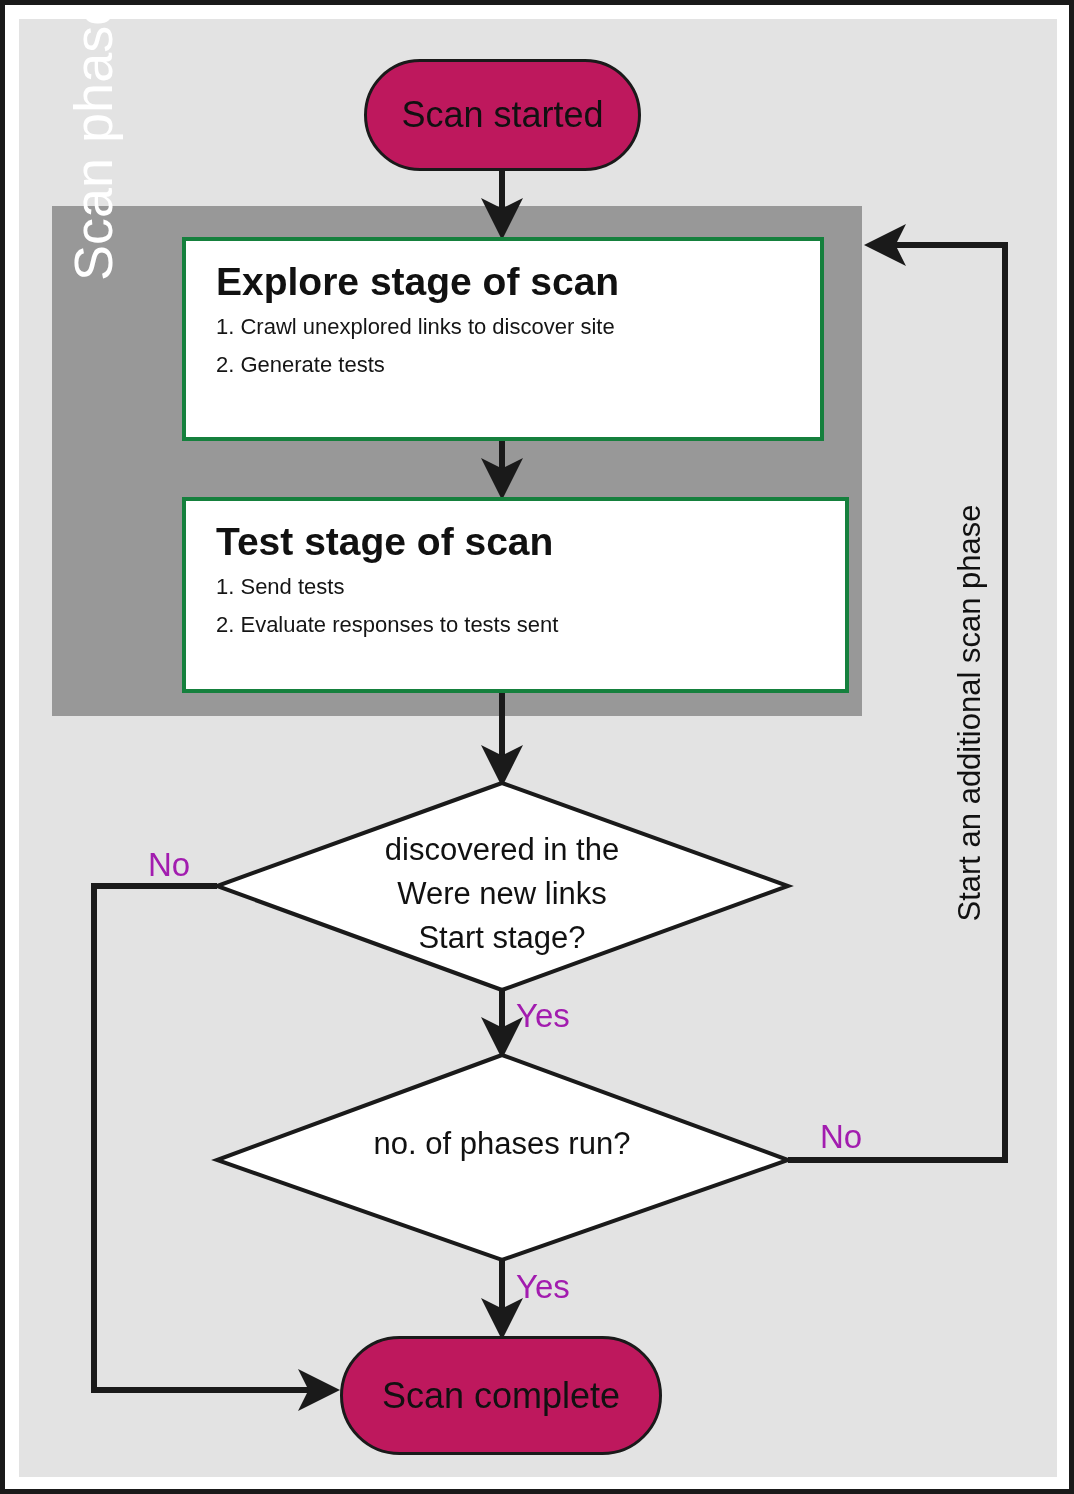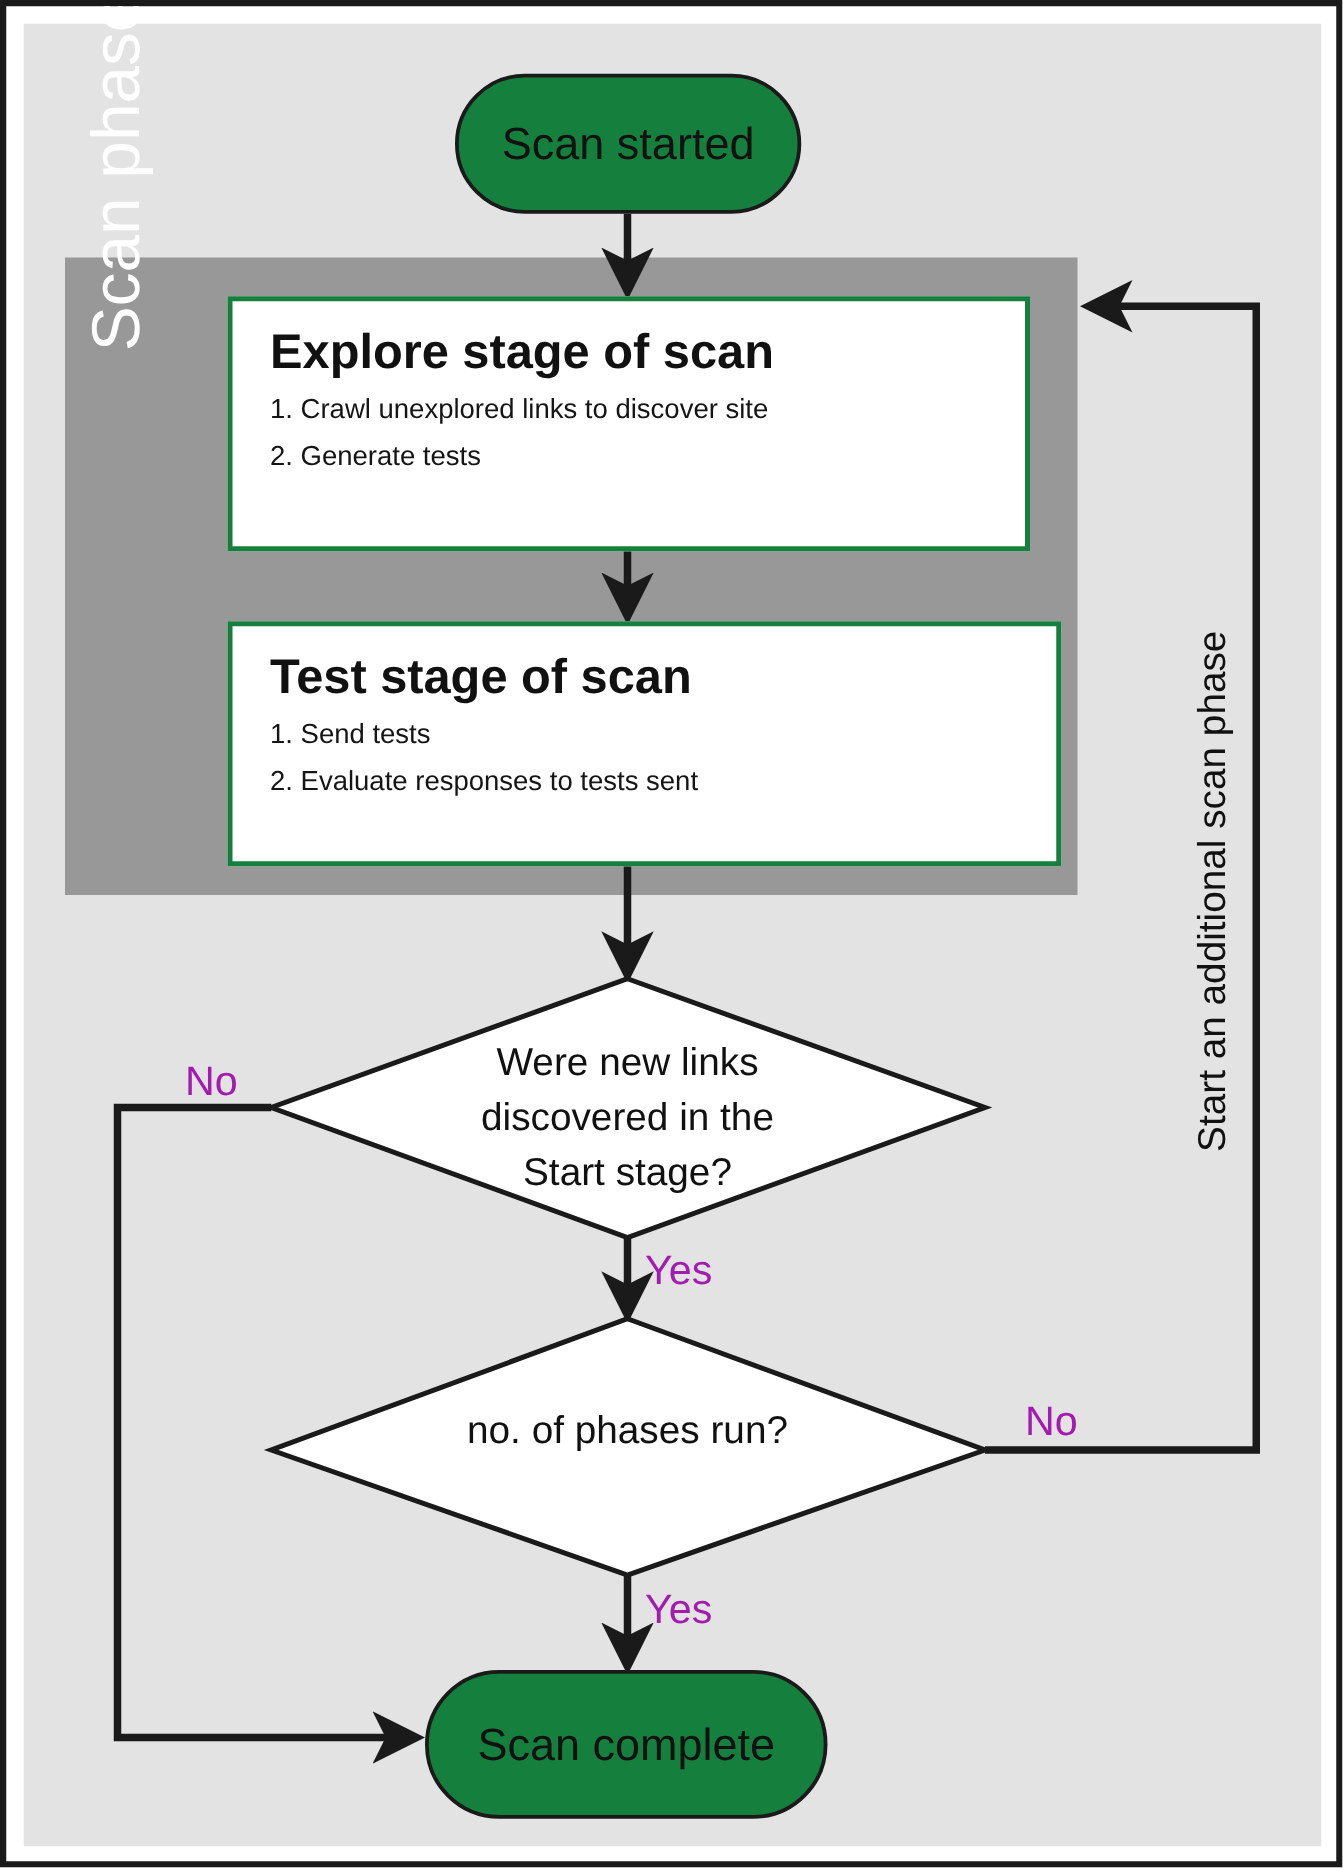--- a/index.html
+++ b/index.html
@@ -80,21 +80,21 @@
     font-size: 22px;
     color: #151515;
     margin: 0 0 2px 30px;
     line-height: 36px;
     white-space: nowrap;
   }
 
   
   .terminal {
     position: absolute;
-    background: #15803d;
+    background: #be185d;
     border: 3px solid #1a1a1a;
     border-radius: 999px;
     box-sizing: border-box;
     display: flex;
     align-items: center;
     justify-content: center;
     font-size: 36px;
     color: #111111;
     white-space: nowrap;
   }
@@ -185,22 +185,22 @@
     <div class="box-step">2. Generate tests</div>
   </div>
 
   <div class="process-box" id="test-box">
     <div class="box-title">Test stage of scan</div>
     <div class="box-step">1. Send tests</div>
     <div class="box-step">2. Evaluate responses to tests sent</div>
   </div>
 
   <div class="decision-text" id="decision-1-text">
+    <div>discovered in the</div>
     <div>Were new links</div>
-    <div>discovered in the</div>
     <div>Start stage?</div>
   </div>
 
   <div class="decision-text" id="decision-2-text">
     <div>no. of phases run?</div>
   </div>
 
   <div class="terminal" id="scan-complete-node">
     <span>Scan complete</span>
   </div>

